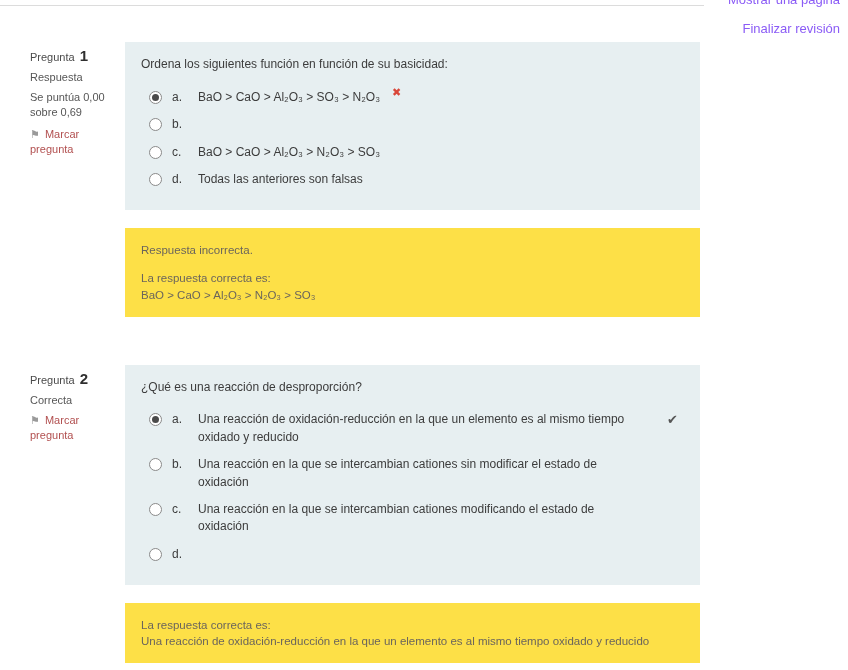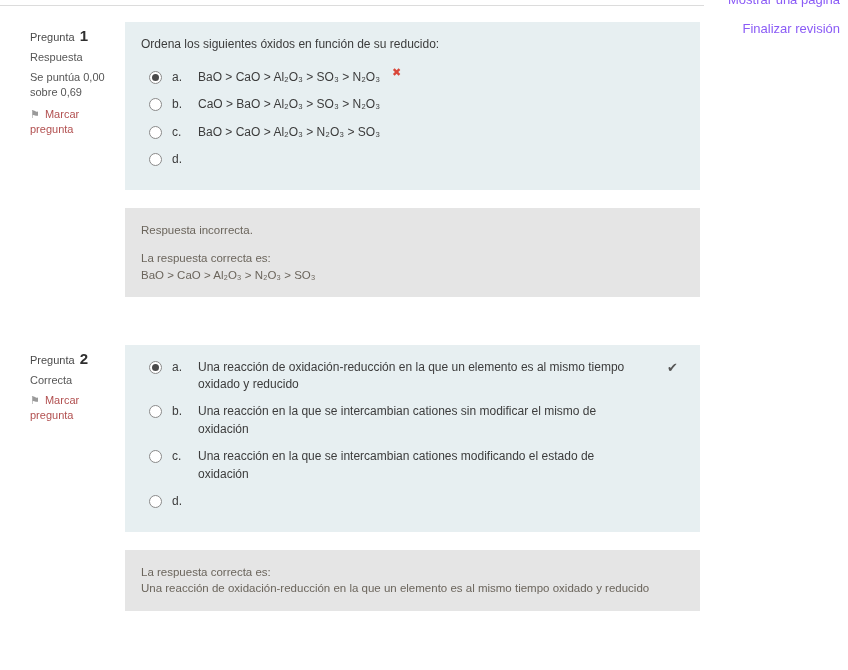--- a/index.html
+++ b/index.html
@@ -26,21 +26,21 @@
     display: block;
     color: #8b5cf6;
     font-size: 13px;
     line-height: 18px;
     margin-bottom: 11px;
     text-decoration: none;
     cursor: pointer;
   }
   .page { padding: 22px 0 0 25px; }
 
-  .question { display: flex; align-items: flex-start; }
+  .question { display: flex; align-items: flex-start; margin-top: 20px; }
   .q1 { margin-bottom: 48px; }
   .q2 { margin-bottom: 27px; }
 
   .info {
     width: 90px;
     flex: 0 0 90px;
     margin-right: 10px;
     padding: 4px 2px 4px 5px;
     font-size: 11px;
     color: #565656;
@@ -100,21 +100,21 @@
     margin-left: 2px;
   }
   .check-right {
     position: absolute;
     right: 6px; top: 0;
     color: #555;
     font-size: 13px;
   }
 
   .feedback {
-    background: #e5e5e5;
+    background: #fde047;
     margin-top: 18px;
     padding: 14px 16px;
     font-size: 11.5px;
     color: #6b655c;
     line-height: 1.4;
   }
   .fb-state { margin-bottom: 12px; }
   .fb-label { }
   .fb-answer { }
 </style>
@@ -138,40 +138,40 @@
       </div>
       <div class="state">Respuesta</div>
       <div class="grade">Se puntúa 0,00 sobre 0,69</div>
       <div class="flag">
         <span class="flag-icon">⚑</span>
         <span>Marcar pregunta</span>
       </div>
     </div>
     <div class="qmain">
       <div class="formulation">
-        <div class="qtext">Ordena los siguientes óxidos en función de su reducido:</div>
+        <div class="qtext">Ordena los siguientes función en función de su basicidad:</div>
         <div class="option">
           <span class="radio checked"></span>
           <span class="letter">a.</span>
           <span class="opt-text">BaO &gt; CaO &gt; Al₂O₃ &gt; SO₃ &gt; N₂O₃</span>
           <span class="x-mark">✖</span>
         </div>
         <div class="option">
           <span class="radio"></span>
           <span class="letter">b.</span>
-          <span class="opt-text">CaO &gt; BaO &gt; Al₂O₃ &gt; SO₃ &gt; N₂O₃</span>
         </div>
         <div class="option">
           <span class="radio"></span>
           <span class="letter">c.</span>
           <span class="opt-text">BaO &gt; CaO &gt; Al₂O₃ &gt; N₂O₃ &gt; SO₃</span>
         </div>
         <div class="option">
           <span class="radio"></span>
           <span class="letter">d.</span>
+          <span class="opt-text">Todas las anteriores son falsas</span>
         </div>
       </div>
       <div class="feedback">
         <div class="fb-state">Respuesta incorrecta.</div>
         <div class="fb-label">La respuesta correcta es:</div>
         <div class="fb-answer">BaO &gt; CaO &gt; Al₂O₃ &gt; N₂O₃ &gt; SO₃</div>
       </div>
     </div>
   </div>
 
@@ -182,30 +182,31 @@
         <b>2</b>
       </div>
       <div class="state">Correcta</div>
       <div class="flag">
         <span class="flag-icon">⚑</span>
         <span>Marcar pregunta</span>
       </div>
     </div>
     <div class="qmain">
       <div class="formulation">
+        <div class="qtext">¿Qué es una reacción de desproporción?</div>
         <div class="option">
           <span class="radio checked"></span>
           <span class="letter">a.</span>
           <span class="opt-text">Una reacción de oxidación-reducción en la que un elemento es al mismo tiempo oxidado y reducido</span>
           <span class="check-right">✔</span>
         </div>
         <div class="option">
           <span class="radio"></span>
           <span class="letter">b.</span>
-          <span class="opt-text">Una reacción en la que se intercambian cationes sin modificar el mismo de oxidación</span>
+          <span class="opt-text">Una reacción en la que se intercambian cationes sin modificar el estado de oxidación</span>
         </div>
         <div class="option">
           <span class="radio"></span>
           <span class="letter">c.</span>
           <span class="opt-text">Una reacción en la que se intercambian cationes modificando el estado de oxidación</span>
         </div>
         <div class="option">
           <span class="radio"></span>
           <span class="letter">d.</span>
         </div>

